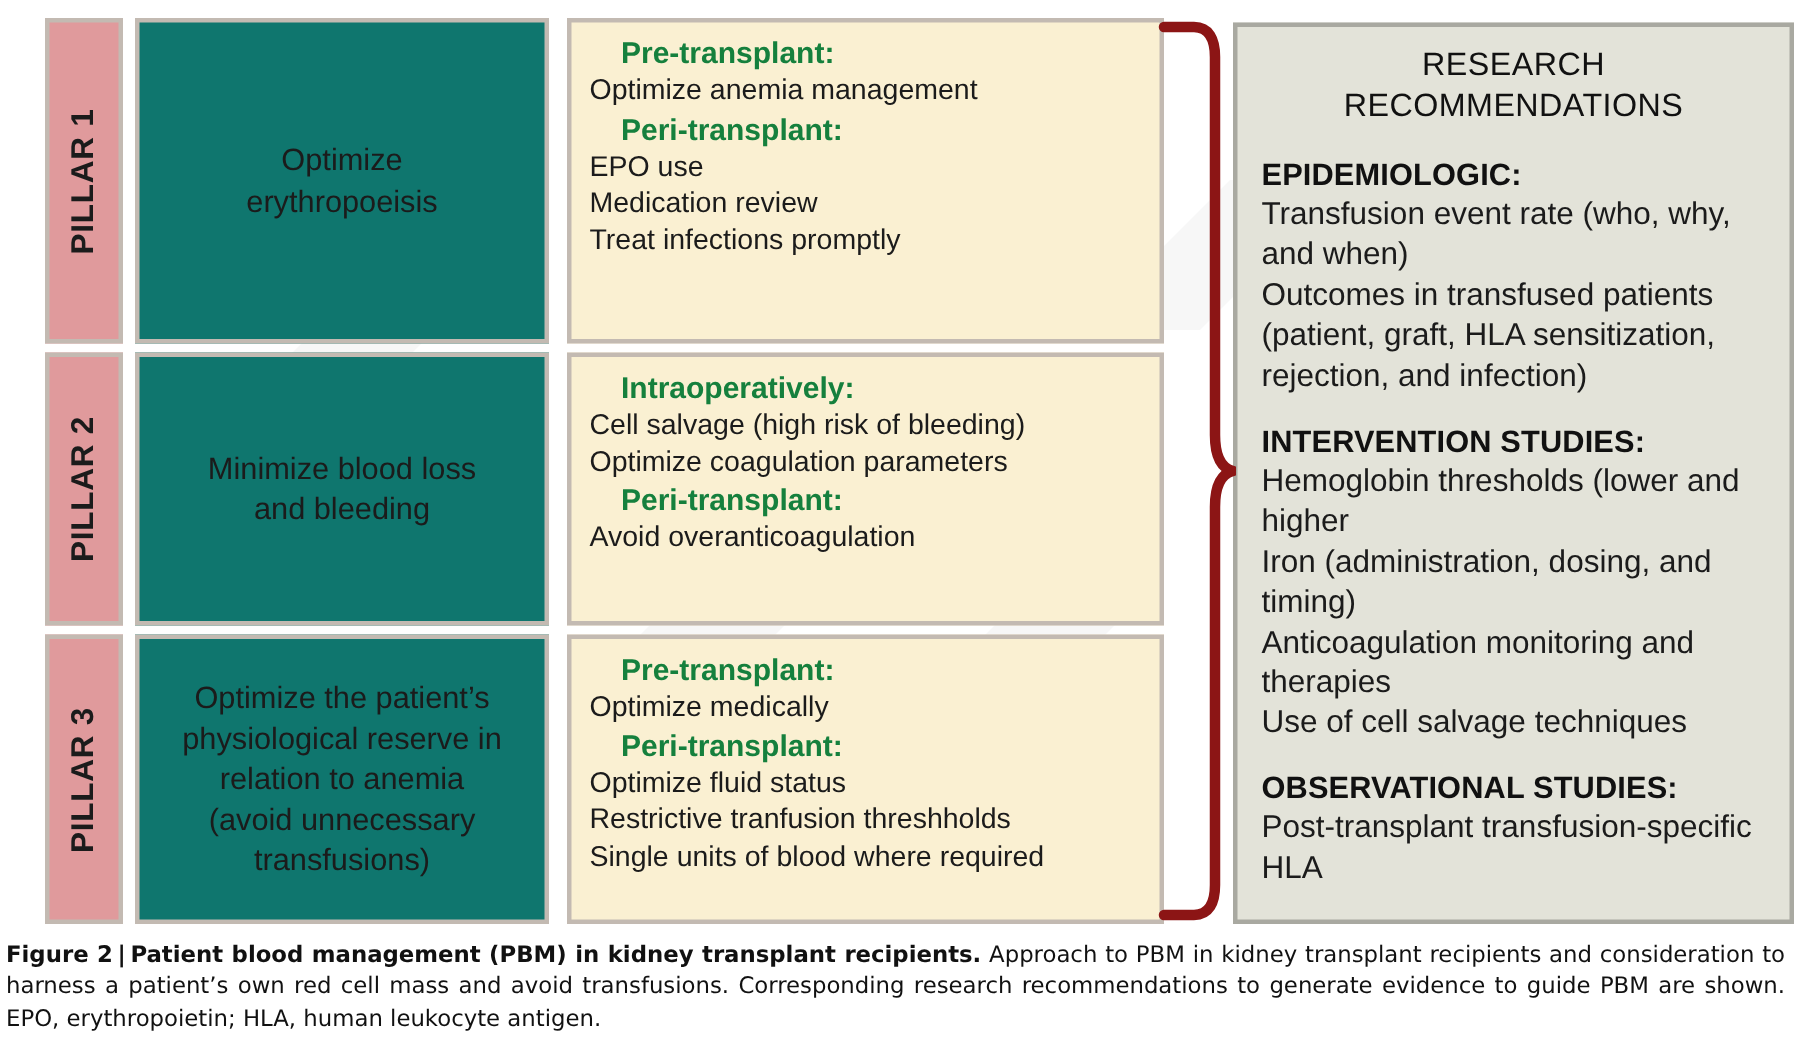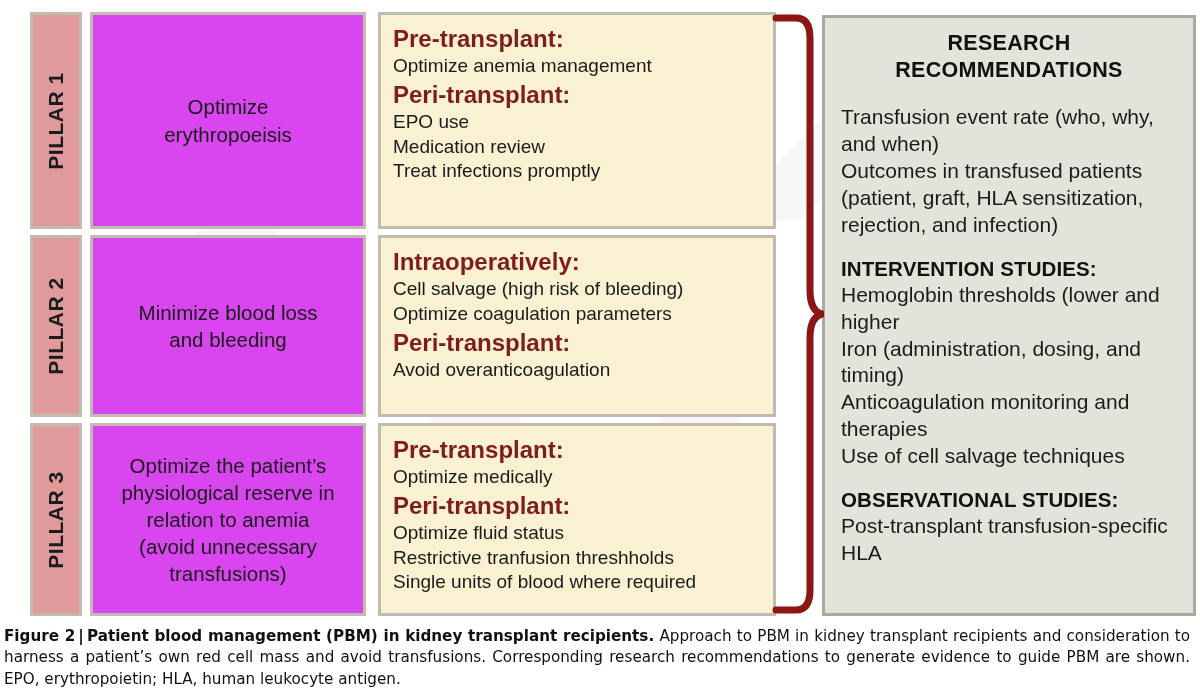--- a/index.html
+++ b/index.html
@@ -71,21 +71,21 @@
   }
 
   
   .pink-box {
     position: absolute;
     left: 90px;
     top: 0;
     width: 276px;
     height: 100%;
     box-sizing: border-box;
-    background: #d946ef;
+    background: #0f766e;
     border: 3px solid #c3bab2;
     display: flex;
     align-items: center;
     justify-content: center;
     text-align: center;
     padding: 6px 28px;
   }
   .pink-box .ptext {
     font-size: 20.5px;
     line-height: 1.32;
@@ -98,24 +98,25 @@
     left: 378px;
     top: 0;
     width: 398px;
     height: 100%;
     box-sizing: border-box;
     background: #faf0d2;
     border: 3px solid #c3bab2;
     padding: 8px 10px 6px 12px;
   }
   .cream-box .hdr {
-    font-size: 24px;
+    font-size: 20px;
     font-weight: bold;
     line-height: 1.30;
-    color: #7f1d1d;
+    color: #15803d;
+    margin-left: 21px;
   }
   .cream-box .itm {
     font-size: 19px;
     line-height: 1.30;
     color: #1b1b1b;
     white-space: nowrap;
   }
 
   
   #brace {
@@ -136,21 +137,21 @@
     height: 601px;
     box-sizing: border-box;
     background: #e3e3d9;
     border: 3px solid #a9a9a1;
     padding: 12px 4px 8px 16px;
     z-index: 1;
     overflow: hidden;
   }
   #research-panel .rp-title {
     text-align: center;
-    font-weight: bold;
+    font-weight: normal;
     font-size: 21.5px;
     line-height: 1.26;
     letter-spacing: 0.3px;
     color: #111;
     padding-right: 12px;
   }
   #research-panel .rp-section { margin-top: 17px; }
   #research-panel .rp-section.first { margin-top: 20px; }
   #research-panel .rp-head {
     font-weight: bold;
@@ -253,20 +254,21 @@
 
   <svg id="brace" viewBox="0 0 52 604" preserveAspectRatio="none">
     <path d="M4 6 H24 C34 6 38 14 38 26 V278 C38 292 42 300 50 302 C42 304 38 312 38 326 V578 C38 590 34 598 24 598 H4" fill="none" stroke="#8c1515" stroke-width="7" stroke-linecap="round" stroke-linejoin="round"></path>
   </svg>
 
   <div id="research-panel">
     <div class="rp-title" style="white-space:pre-line">RESEARCH
 RECOMMENDATIONS</div>
 
     <div class="rp-section first">
+      <div class="rp-head">EPIDEMIOLOGIC:</div>
       <div class="rp-item">Transfusion event rate (who, why, and when)</div>
       <div class="rp-item">Outcomes in transfused patients (patient, graft, HLA sensitization, rejection, and infection)</div>
     </div>
 
     <div class="rp-section">
       <div class="rp-head">INTERVENTION STUDIES:</div>
       <div class="rp-item">Hemoglobin thresholds (lower and higher</div>
       <div class="rp-item">Iron (administration, dosing, and timing)</div>
       <div class="rp-item">Anticoagulation monitoring and therapies</div>
       <div class="rp-item">Use of cell salvage techniques</div>

